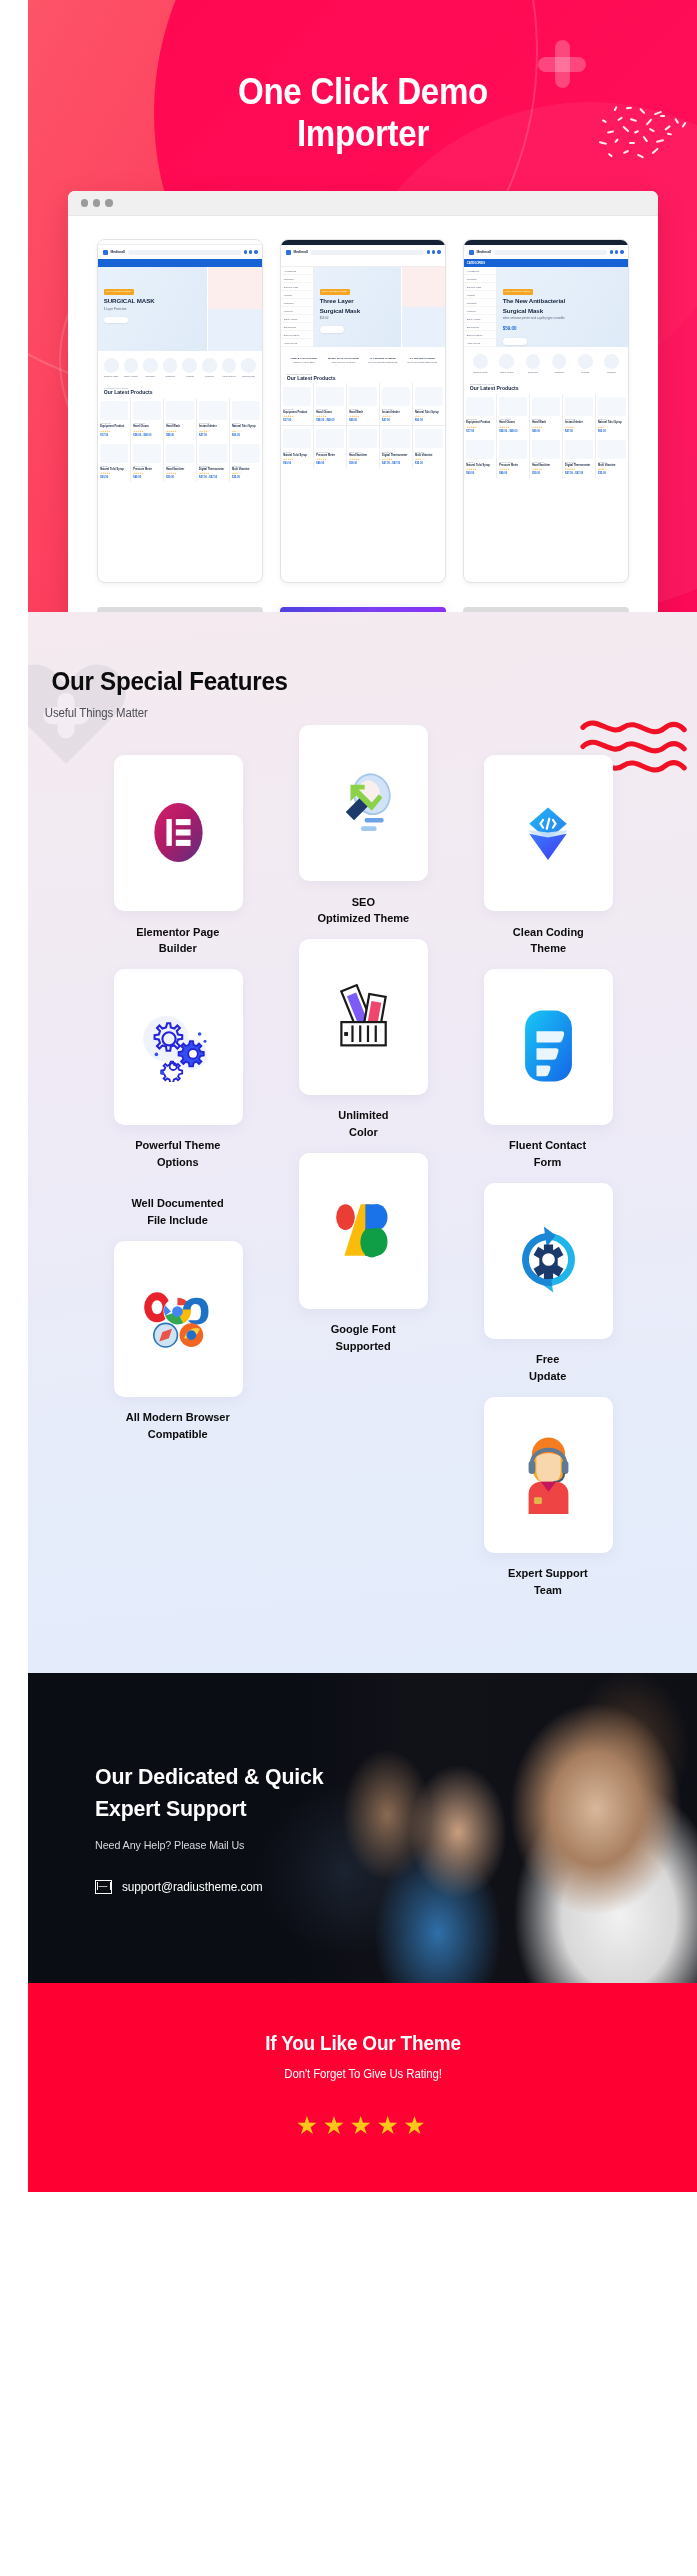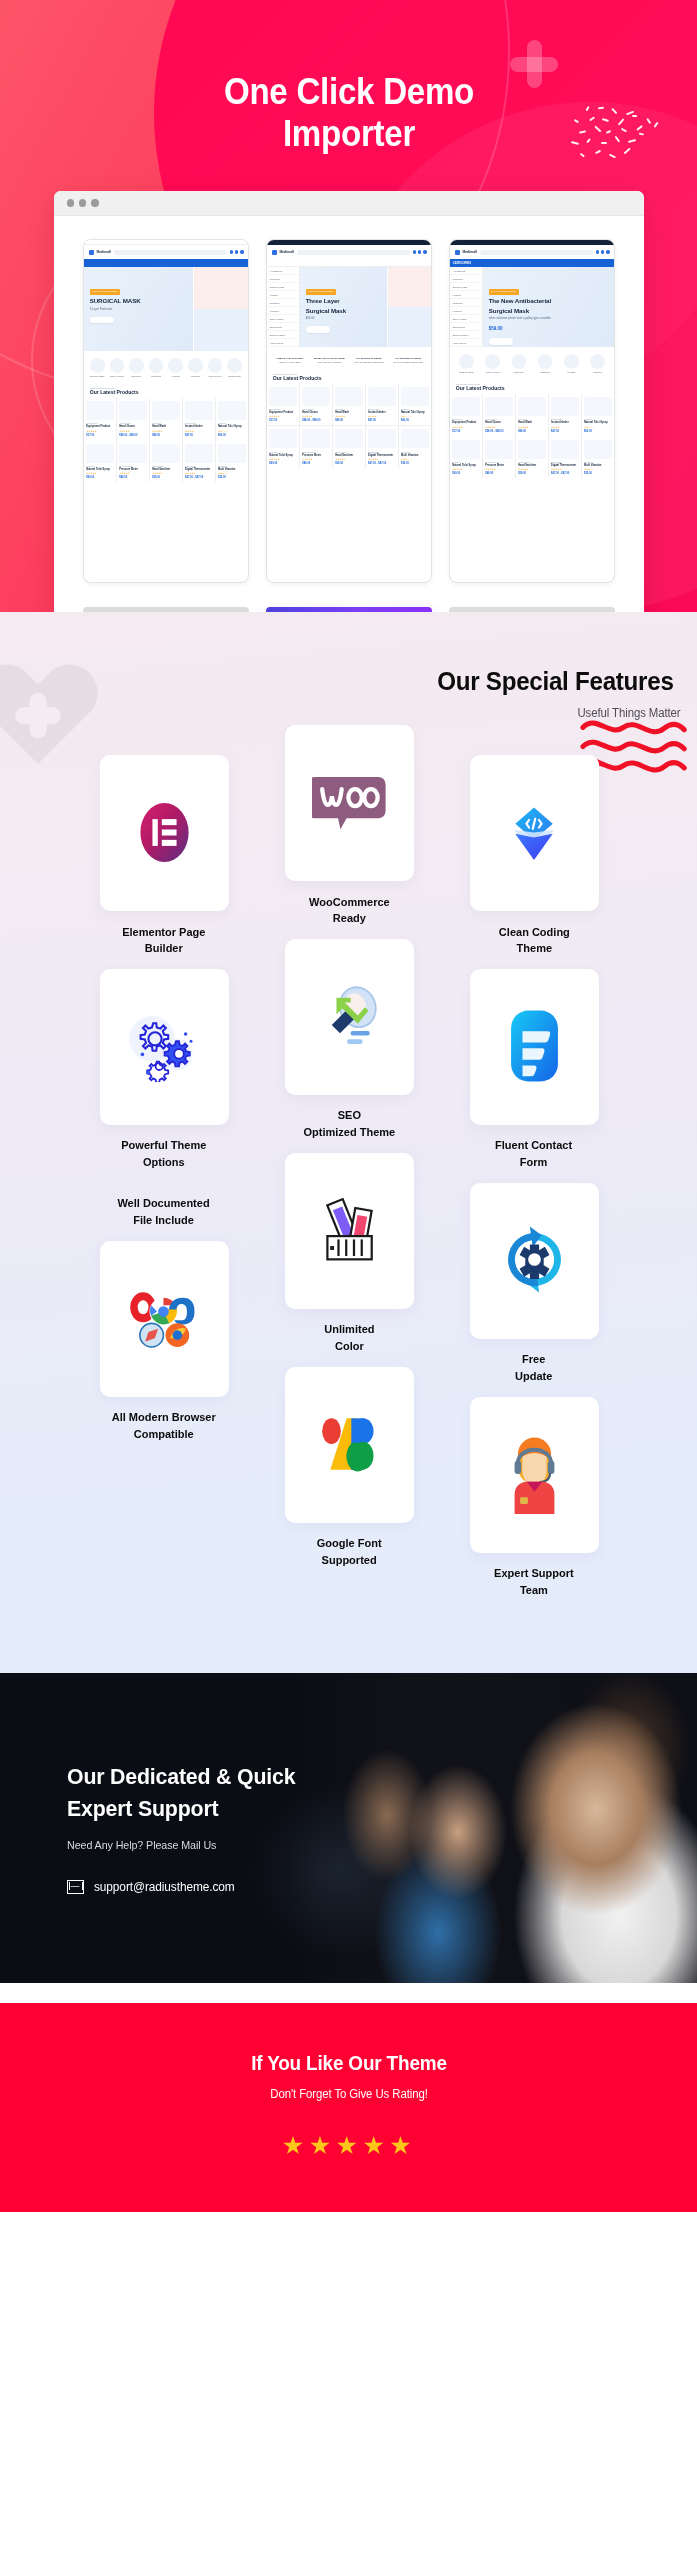--- a/index.html
+++ b/index.html
@@ -1,21 +1,21 @@
 <!DOCTYPE html>
 <html style="font-size:9px"><head>
 <meta charset="utf-8">
 <style>
   * { box-sizing: border-box; margin: 0; padding: 0; }
   html, body {
     width: 698px;
     background: #ffffff;
     font-family: "Liberation Sans", sans-serif;
   }
-  .page { width: 698px; position: relative; overflow: hidden; }
+  .page { width: 698px; position: relative; overflow: hidden; padding-left: 28px; }
 
   
   .hero {
     position: relative;
     height: 612px;
     background: linear-gradient(118deg, #fd5468 0%, #fd3c5d 38%, #ff0a54 72%, #fa0a57 100%);
     overflow: hidden;
   }
   .hero-swoosh {
     position: absolute; right: -68px; top: -193px;
@@ -147,21 +147,21 @@
     position: relative;
     background: linear-gradient(175deg, #f4eaf0 0%, #f3ebf2 20%, #eeeaf6 48%, #e6ecfa 76%, #e3ecfb 100%);
     padding: 54px 0 62px;
     overflow: hidden;
   }
   .heart {
     position: absolute; left: -33px; top: 27px; width: 142px; height: 142px;
     opacity: .55;
   }
   .waves { position: absolute; right: 11.3px; top: 103px; }
-  .feat-head { text-align: right; position: relative; z-index: 3;}
+  .feat-head { text-align: left; position: relative; z-index: 3;}
   .feat-title {
     font-size: 26px; font-weight: 800; color: #0c0c0c; letter-spacing: -0.3px;
     font-family: "Liberation Sans Narrow","Liberation Sans", sans-serif;
     transform: scaleX(.93);
   }
   .feat-sub {
     font-size: 12px; color: #4c4c55; margin-top: 9px; letter-spacing: -0.1px;
     font-family: "Liberation Sans Narrow","Liberation Sans", sans-serif;
     transform: scaleX(.95);
   }
@@ -230,21 +230,21 @@
     content:""; position:absolute; left: 1.7px; top: 0px; width: 9.6px; height: 6.2px;
     border-bottom: 1.5px solid #fff; transform: perspective(9px) rotateX(-30deg);
   }
   .sup-mail-txt {
     color:#fff; font-size: 12.5px; letter-spacing:-0.1px;
     font-family: "Liberation Sans Narrow","Liberation Sans", sans-serif;
     transform: scaleX(.95); transform-origin:left;
   }
 
   
-  .rating { background: #ff0033; padding: 49px 0 54px; text-align: center; margin-top: 20px; }
+  .rating { background: #ff0033; padding: 49px 0 54px; text-align: center; }
   .rate-title {
     color: #fff; font-size: 20.4px; font-weight: 800; letter-spacing: -0.2px;
     font-family: "Liberation Sans Narrow","Liberation Sans", sans-serif;
     transform: scaleX(.93);
   }
   .rate-sub {
     color: #fff; font-size: 12px; margin-top: 12.5px; letter-spacing: -0.1px;
     font-family: "Liberation Sans Narrow","Liberation Sans", sans-serif;
     transform: scaleX(.95);
   }
@@ -837,36 +837,20 @@
             </div>
             <div class="feat-label">
               <div>All Modern Browser</div>
               <div>Compatible</div>
             </div>
           </div>
         </div>
       <div class="col mid" id="col1">
           <div class="cell">
             <div class="icon-card">
-              <span><svg viewBox="0 0 120 100" width="74" height="61">
-    <path d="M8 8 h104 a12 12 0 0 1 12 12 v44 a12 12 0 0 1 -12 12 h-52 l-10 18 -4 -18 h-38 a12 12 0 0 1 -12 -12 v-44 a12 12 0 0 1 12 -12z" transform="translate(-4,0)" fill="#8d5c7f"></path>
-    <g fill="#fff" font-family="Liberation Sans, sans-serif" font-weight="700">
-      <path d="M16 28 q3 26 9 26 q5 0 7-14 q2 14 7 14 q6 0 9-26" stroke="#fff" stroke-width="7" fill="none" stroke-linecap="round"></path>
-      <ellipse cx="70" cy="42" rx="11" ry="14" fill="none" stroke="#fff" stroke-width="7"></ellipse>
-      <ellipse cx="96" cy="42" rx="11" ry="14" fill="none" stroke="#fff" stroke-width="7"></ellipse>
-    </g>
-                </svg></span>
-            </div>
-            <div class="feat-label">
-              <div>WooCommerce</div>
-              <div>Ready</div>
-            </div>
-          </div>
-          <div class="cell">
-            <div class="icon-card">
               <span><svg viewBox="0 0 120 120" width="71" height="71">
     <ellipse cx="74" cy="46" rx="30" ry="34" fill="#c8dcf5" opacity=".8" transform="rotate(-18 74 46)"></ellipse>
     <ellipse cx="70" cy="44" rx="18" ry="22" fill="#fdf0ea" opacity=".9" transform="rotate(-18 70 44)"></ellipse>
     <ellipse cx="74" cy="46" rx="30" ry="34" fill="none" stroke="#a8c6ea" stroke-width="3" transform="rotate(-18 74 46)"></ellipse>
     <path d="M44 90 L30 76 L54 52 L68 66 Z" fill="#1e3a6b"></path>
     <path d="M38 30 L62 30 L62 38 L52 38 L74 60 L86 46 L92 52 L74 74 L48 48 L38 58 Z" fill="#8bd14a"></path>
     <rect x="62" y="86" width="32" height="8" rx="3" fill="#6ba3e8"></rect>
     <rect x="56" y="100" width="26" height="8" rx="3" fill="#9fc8f2"></rect>
                 </svg></span>
             </div>

